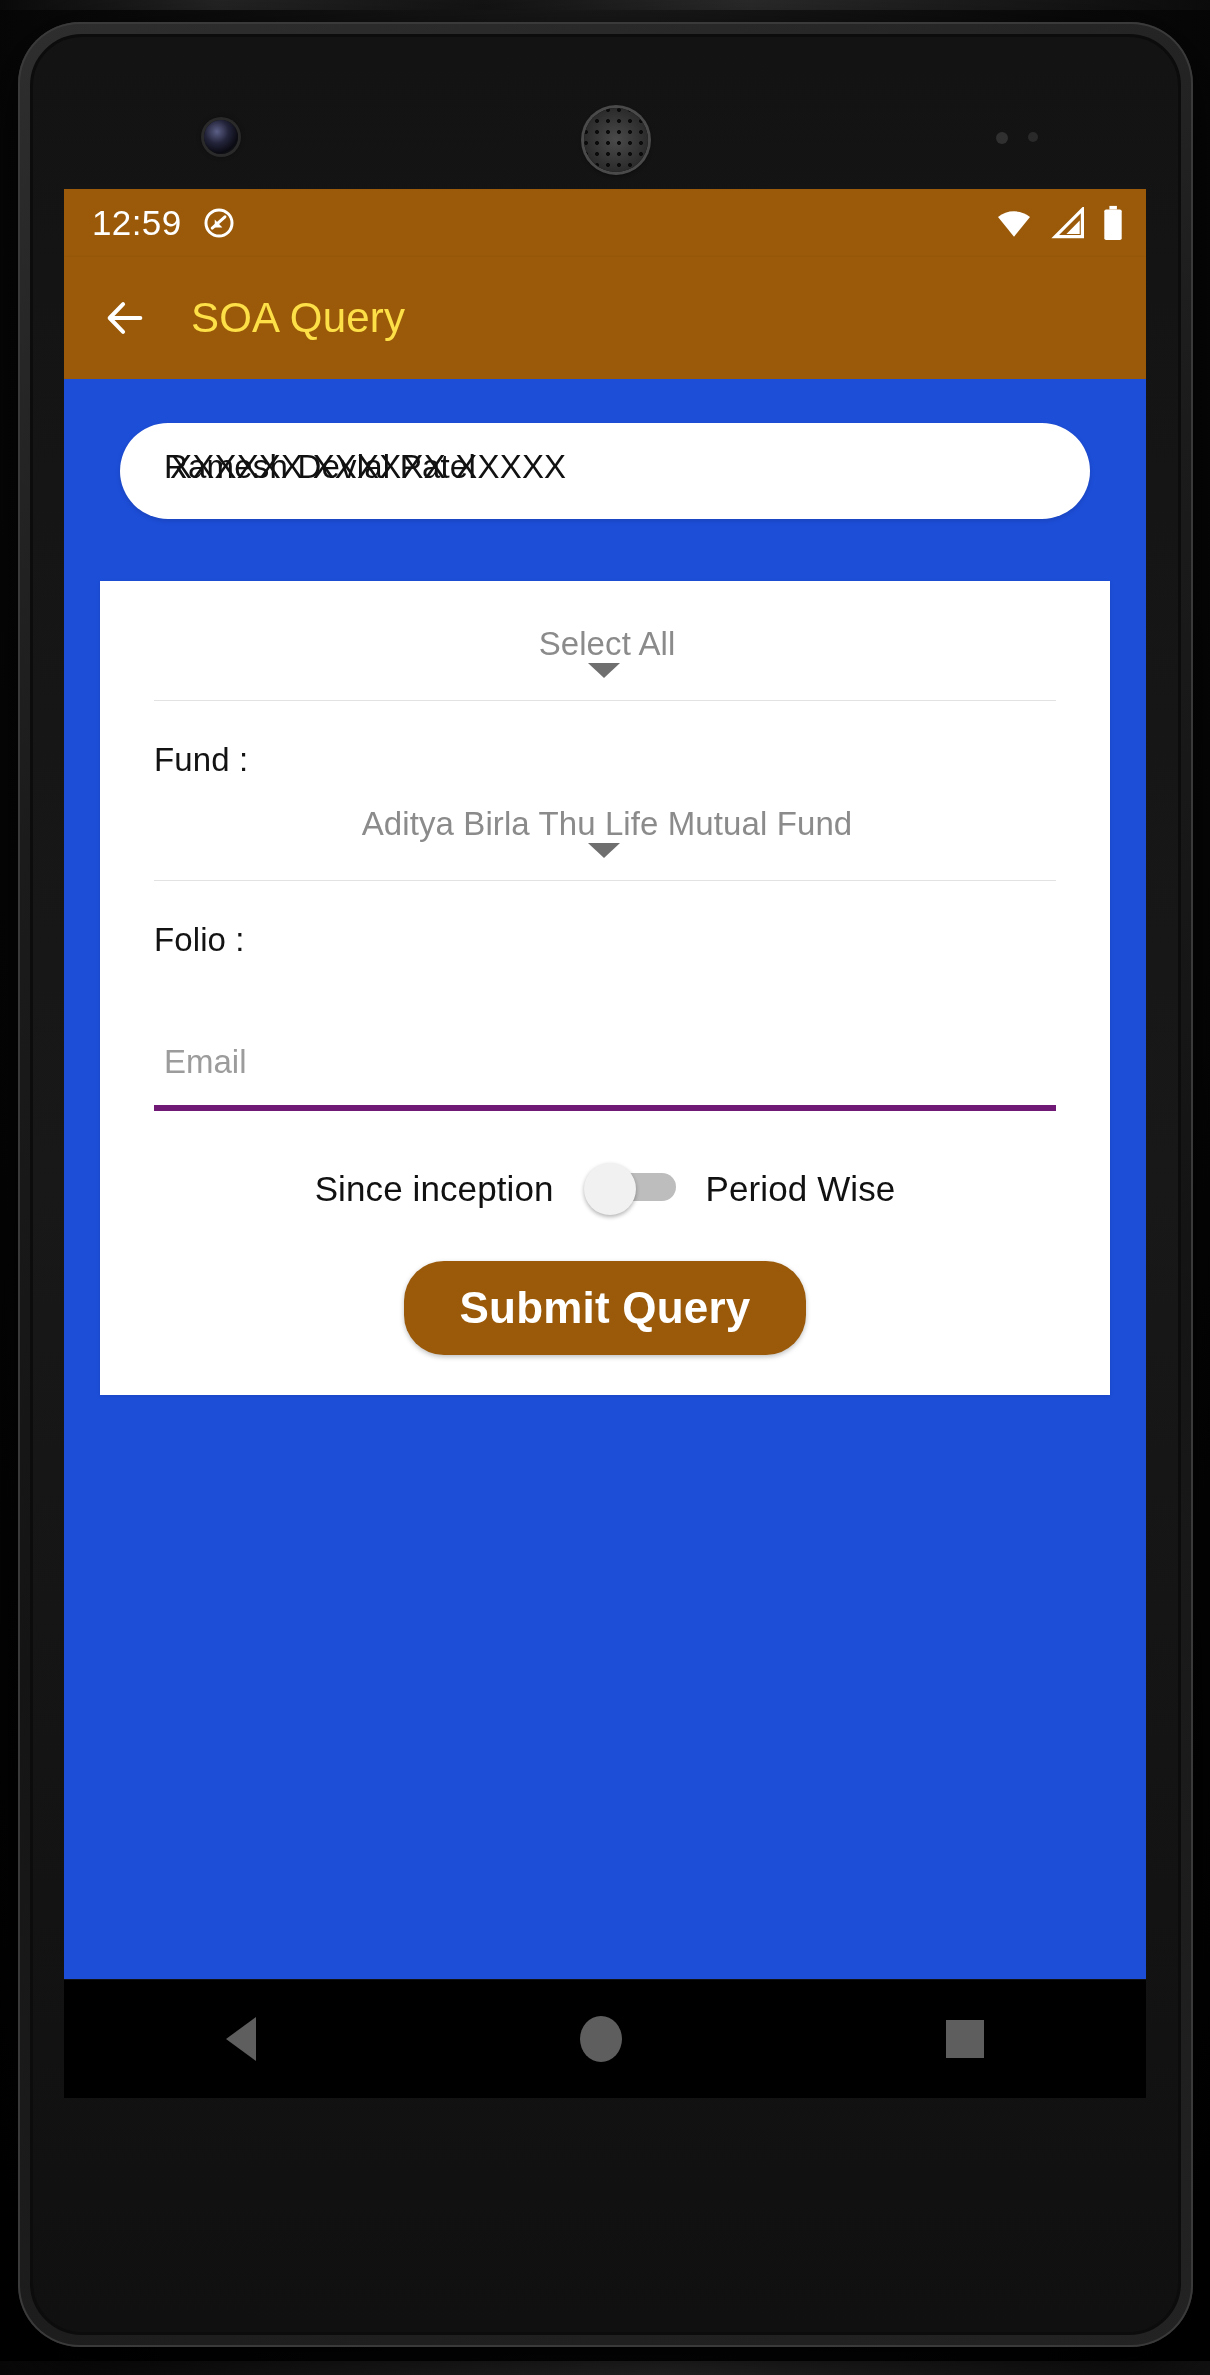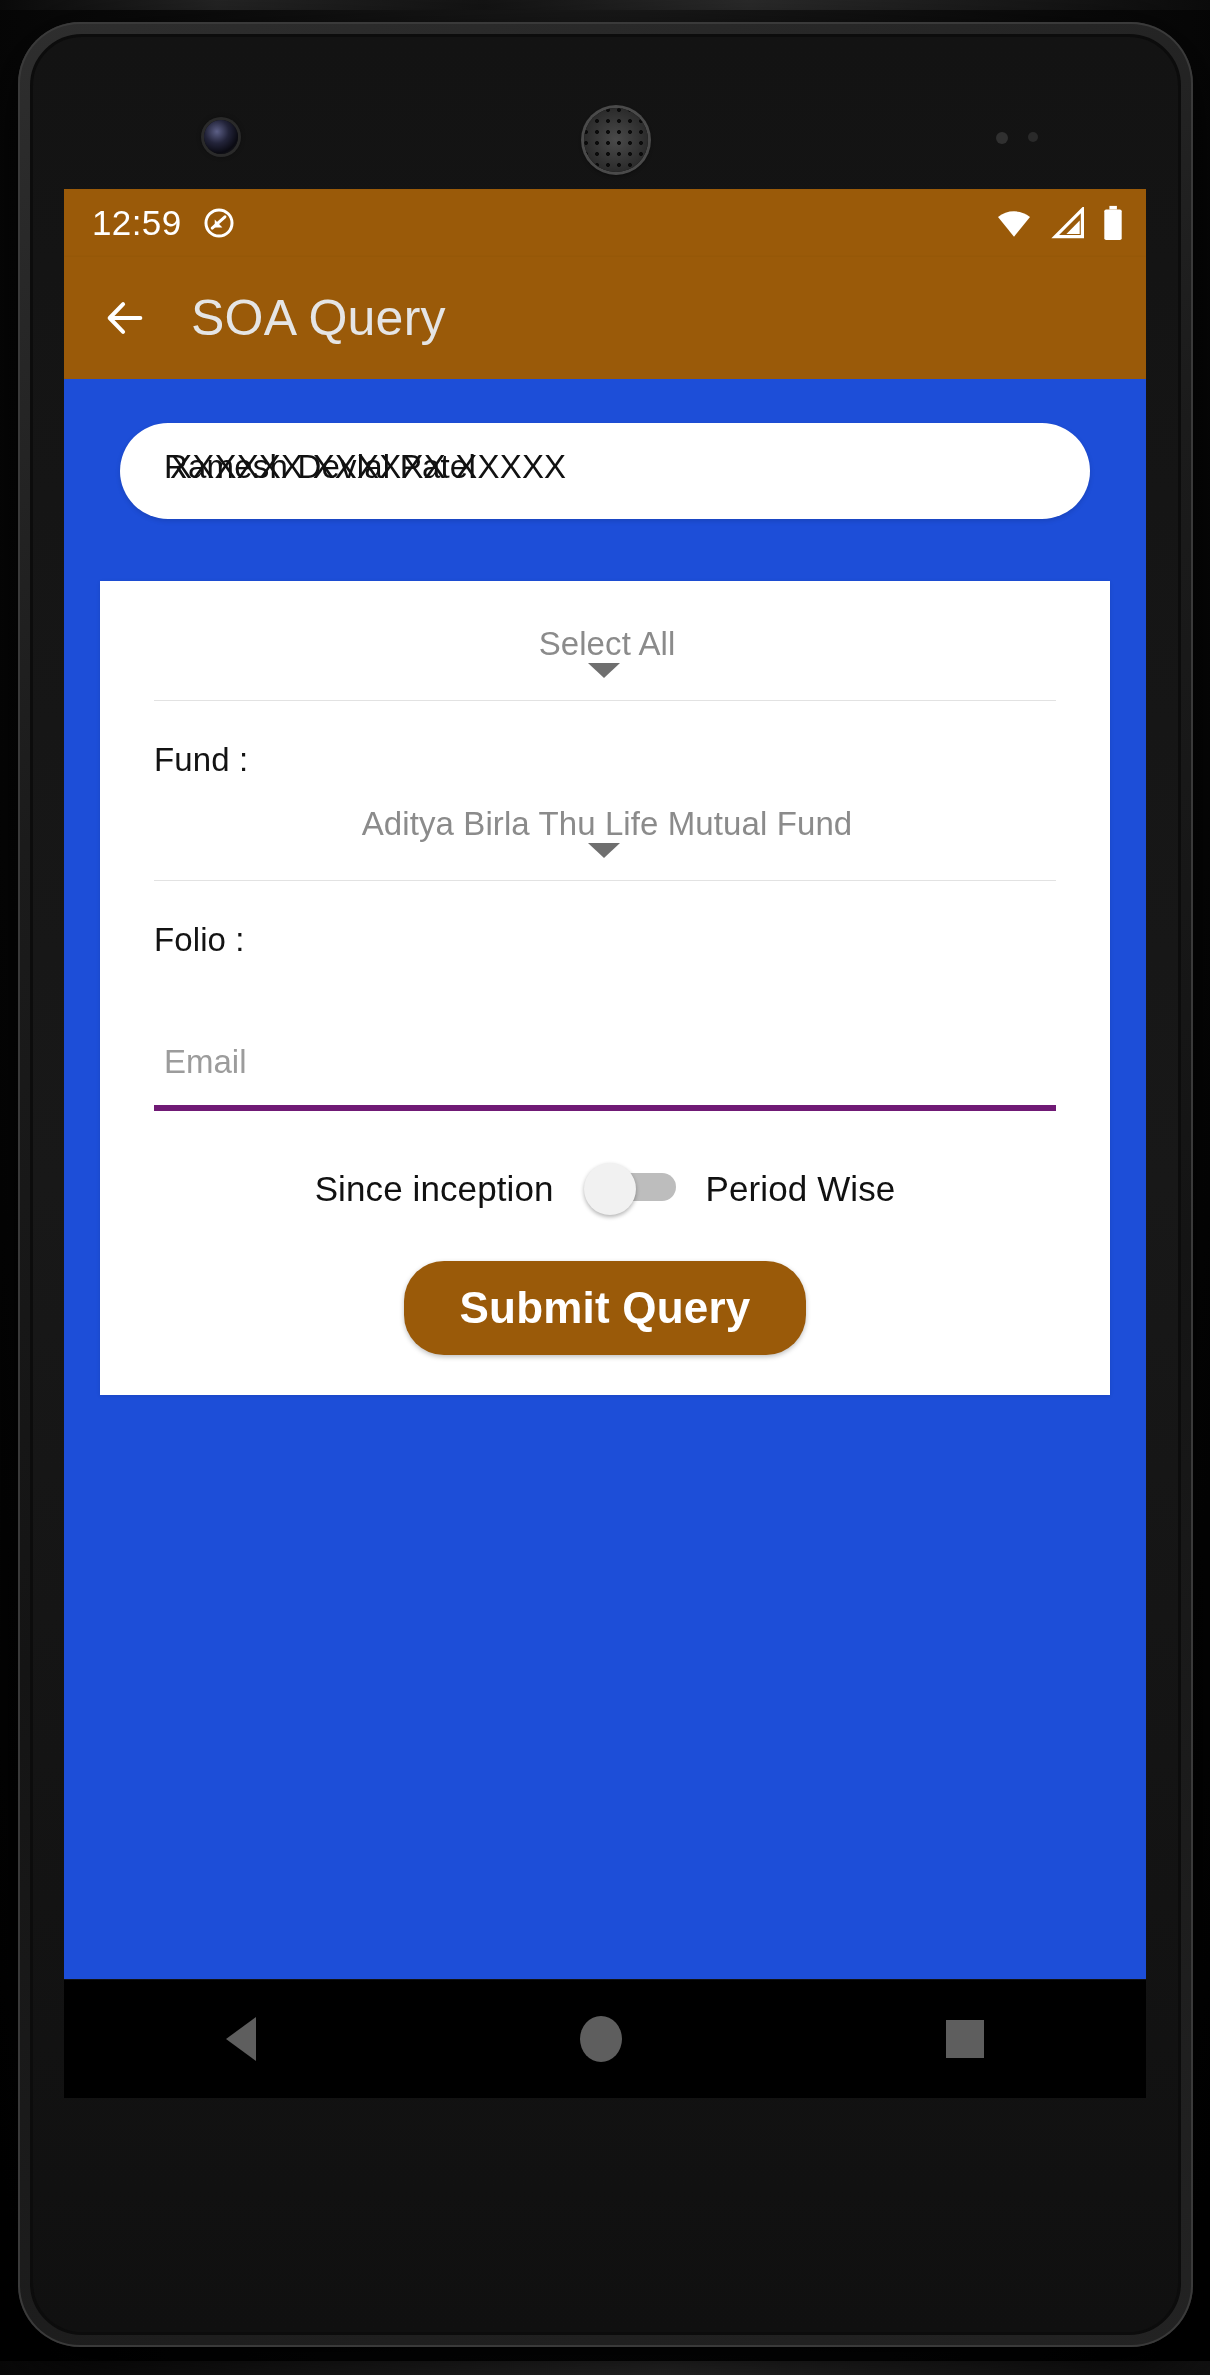--- a/index.html
+++ b/index.html
@@ -106,22 +106,22 @@
   .app-bar {
     height: 122px;
     background: #9a5a09;
     display: flex;
     align-items: center;
     padding-left: 38px;
     box-shadow: 0 2px 4px rgba(0,0,0,.18);
   }
   .back-arrow { width: 46px; height: 46px; cursor: pointer; }
   .app-title {
-    color: #e5e5e5;
-    font-size: 50px;
+    color: #fde047;
+    font-size: 42px;
     margin-left: 43px;
     letter-spacing: .2px;
   }
 
   
   .body-area {
     background: #1d4ed8;
     height: calc(100% - 68px - 122px);
     padding: 4px 0 0 0;
     position: relative;

